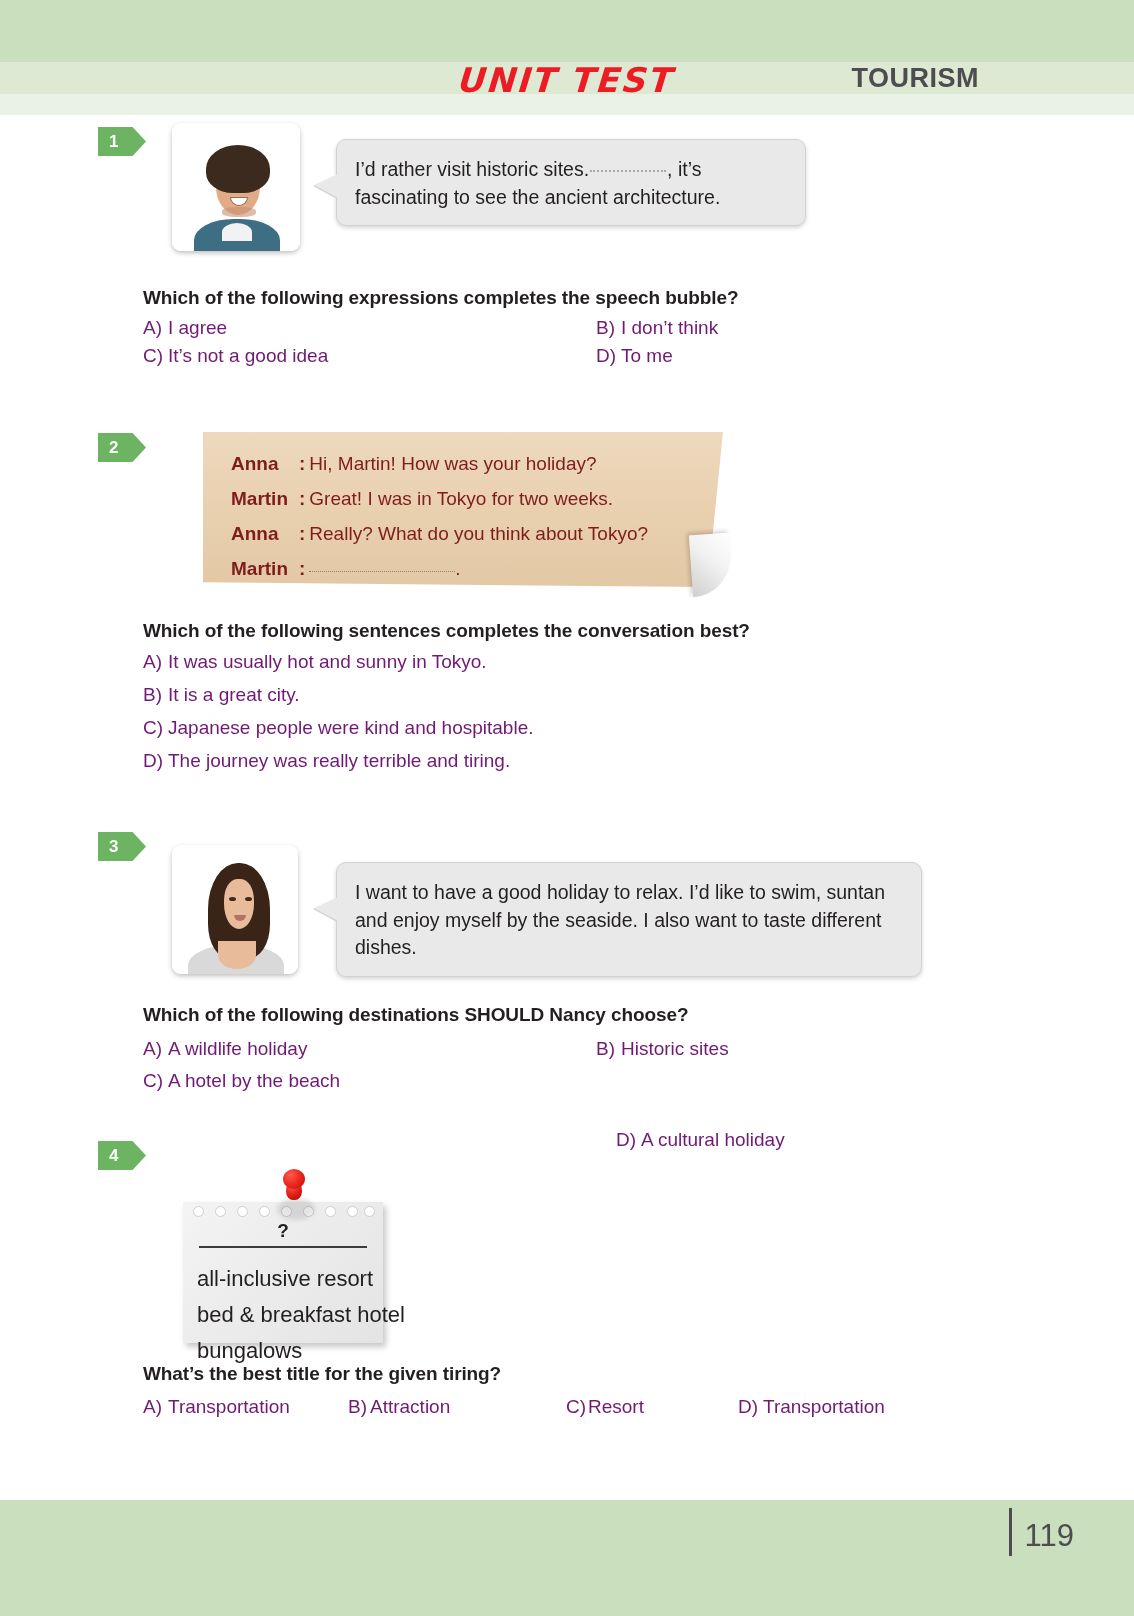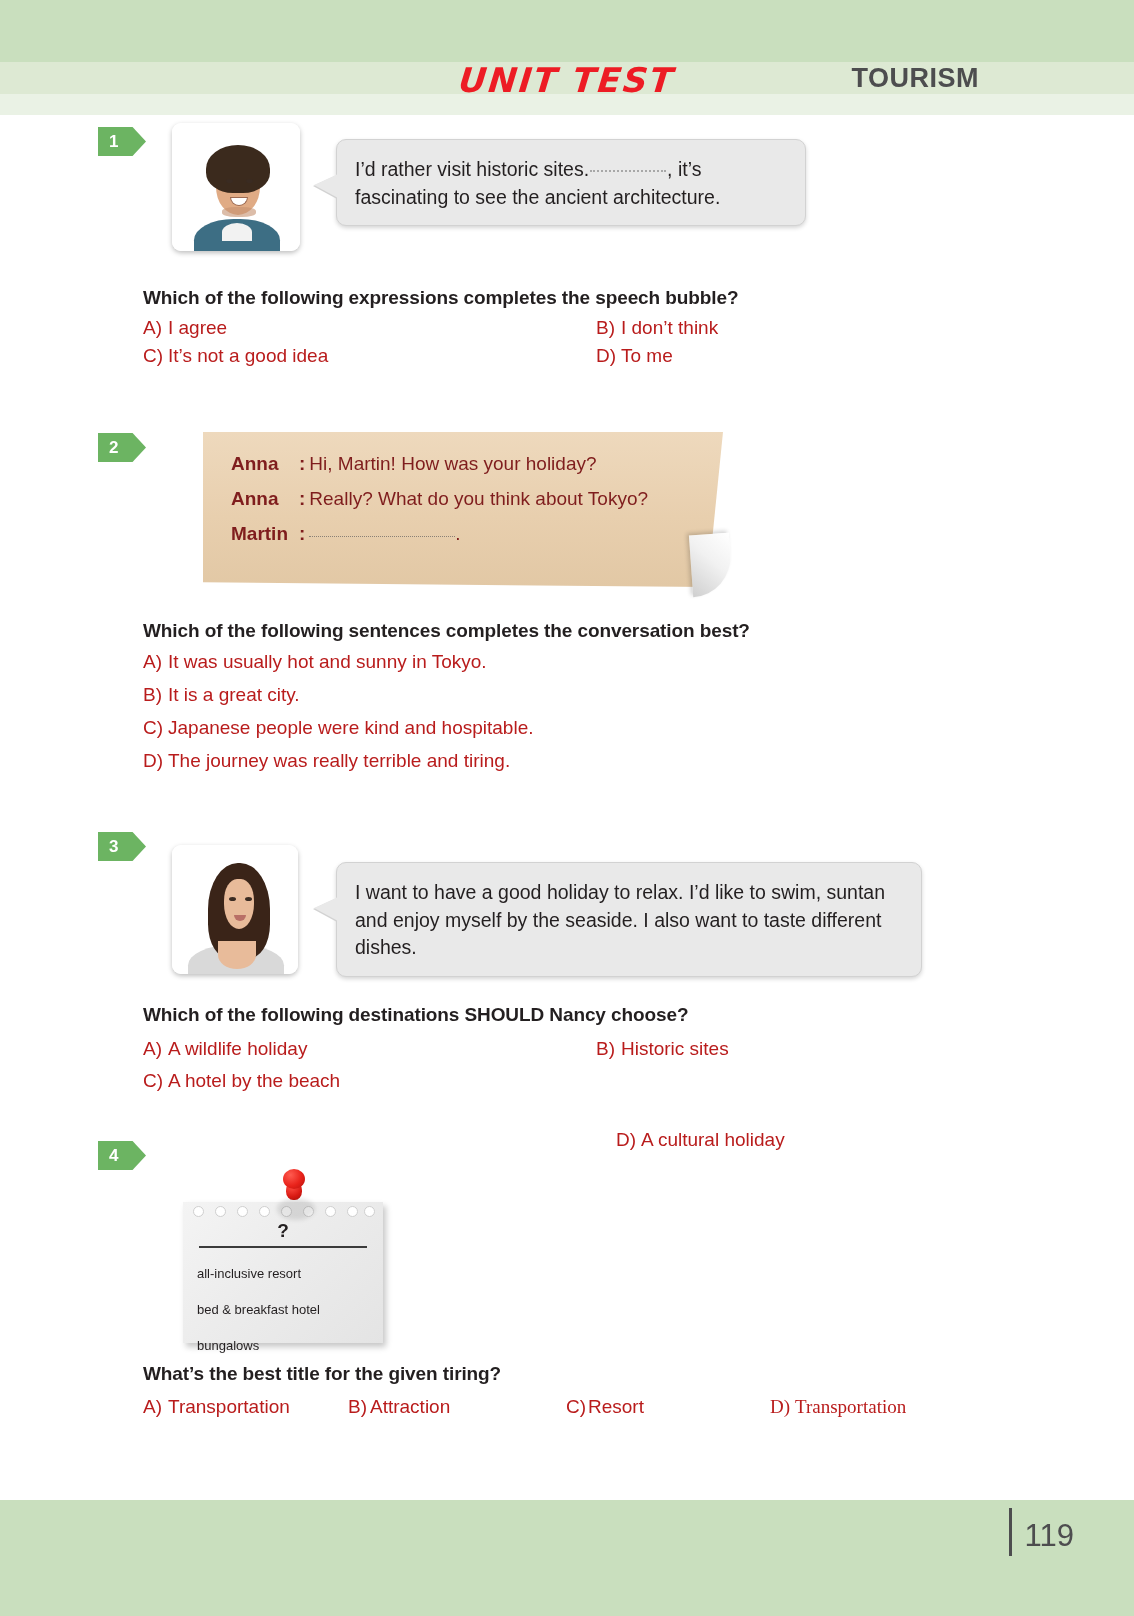--- a/index.html
+++ b/index.html
@@ -102,21 +102,21 @@
   
   .prompt {
     position: absolute;
     font-size: 19px; font-weight: bold;
     color: #231f20;
     letter-spacing: -0.1px;
   }
   .opt {
     position: absolute;
     font-size: 19px;
-    color: #b91c1c;
+    color: #701a75;
     white-space: nowrap;
   }
   .opt .lab { display: inline-block; min-width: 25px; }
 
   
   .note-wrap { position: absolute; left: 203px; top: 432px; width: 530px; height: 160px; }
   .note-paper {
     position: absolute; left: 0; top: 0;
     width: 520px; height: 155px;
     background: linear-gradient(180deg,#eed9bd 0%, #e8cfae 55%, #e2c8a5 100%);
@@ -191,21 +191,21 @@
     position: absolute; left: 0; top: 52px; width: 200px;
     text-align: center;
     font-size: 19px; font-weight: bold; color: #231f20;
   }
   .pad-rule {
     position: absolute; left: 16px; top: 78px; width: 168px;
     border-bottom: 2px solid #3b3b3b;
   }
   .pad-item {
     position: absolute; left: 14px;
-    font-size: 13px; color: #231f20; white-space: nowrap;
+    font-size: 22px; color: #231f20; white-space: nowrap;
   }
 
   
   .footer-band {
     position: absolute; left: 0; bottom: 0; width: 1134px; height: 116px;
     background: #c9dfbe;
   }
   .footer-rule {
     position: absolute; right: 122px; bottom: 60px;
     width: 3px; height: 48px; background: #4d4d4f;
@@ -275,20 +275,23 @@
 <div class="qnum" style="left:98px; top:433px;">
   <span>2</span>
 </div>
 
 <div class="note-wrap">
   <div class="note-paper"></div>
   <div class="note-curl"></div>
   <div class="note-lines">
     <div class="dlg-row">
       <span class="dlg-name">Anna</span><span class="dlg-colon">:</span><span>Hi, Martin! How was your holiday?</span>
+    </div>
+    <div class="dlg-row">
+      <span class="dlg-name">Martin</span><span class="dlg-colon">:</span><span>Great! I was in Tokyo for two weeks.</span>
     </div>
     <div class="dlg-row">
       <span class="dlg-name">Anna</span><span class="dlg-colon">:</span><span>Really? What do you think about Tokyo?</span>
     </div>
     <div class="dlg-row">
       <span class="dlg-name">Martin</span><span class="dlg-colon">:</span><span class="dlg-blank"></span><span>.</span>
     </div>
   </div>
 </div>
 
@@ -375,19 +378,19 @@
 <div class="prompt" style="left:143px; top:1363px;">What’s the best title for the given tiring?</div>
 <div class="opt" style="left:143px; top:1396px;">
   <span class="lab">A)</span><span>Transportation</span>
 </div>
 <div class="opt" style="left:348px; top:1396px;">
   <span class="lab" style="min-width:22px;">B)</span><span>Attraction</span>
 </div>
 <div class="opt" style="left:566px; top:1396px;">
   <span class="lab" style="min-width:22px;">C)</span><span>Resort</span>
 </div>
-<div class="opt" style="left:770px; top:1396px;font-family:Liberation Serif, serif;">
+<div class="opt" style="left:738px; top:1396px;">
   <span class="lab">D)</span><span>Transportation</span>
 </div>
 
 <div class="footer-band"></div>
 <div class="footer-rule"></div>
 <div class="footer-page">119</div>
 
 </body></html>

